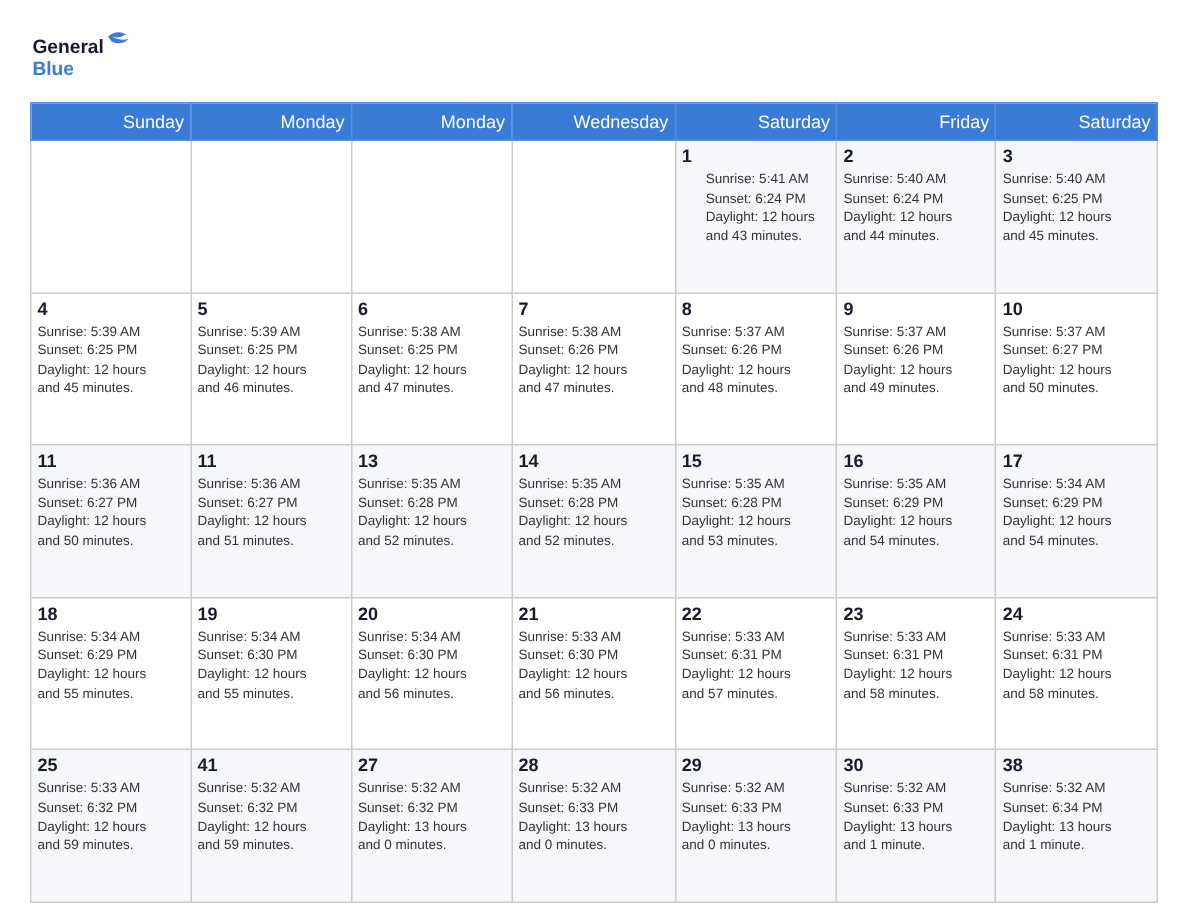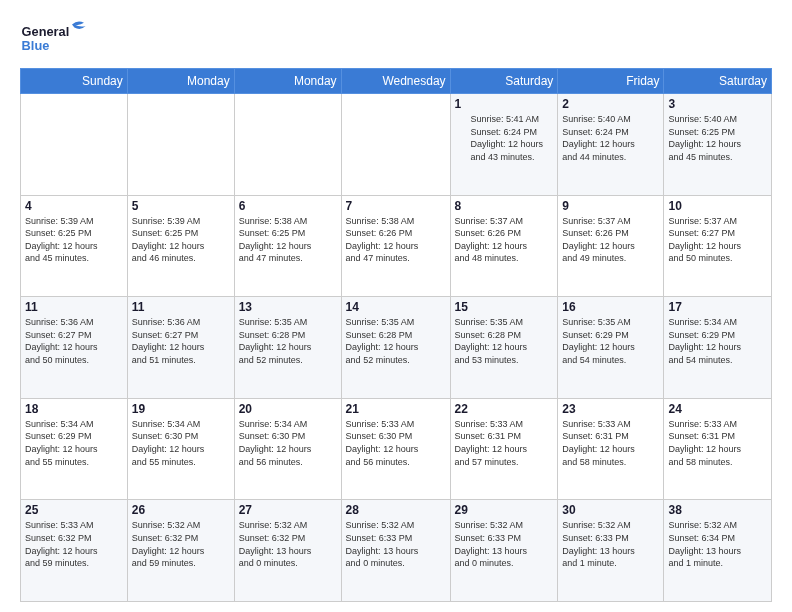--- a/index.html
+++ b/index.html
@@ -305,21 +305,21 @@
         </tr>
         <tr>
           <td>
             <span class="day-num">25</span>
             <div class="day-info" style="white-space: pre-line;">Sunrise: 5:33 AM
 Sunset: 6:32 PM
 Daylight: 12 hours
 and 59 minutes.</div>
           </td>
           <td>
-            <span class="day-num">26</span>
+            <span class="day-num">41</span>
             <div class="day-info" style="white-space: pre-line;">Sunrise: 5:32 AM
 Sunset: 6:32 PM
 Daylight: 12 hours
 and 59 minutes.</div>
           </td>
           <td>
             <span class="day-num">27</span>
             <div class="day-info" style="white-space: pre-line;">Sunrise: 5:32 AM
 Sunset: 6:32 PM
 Daylight: 13 hours

